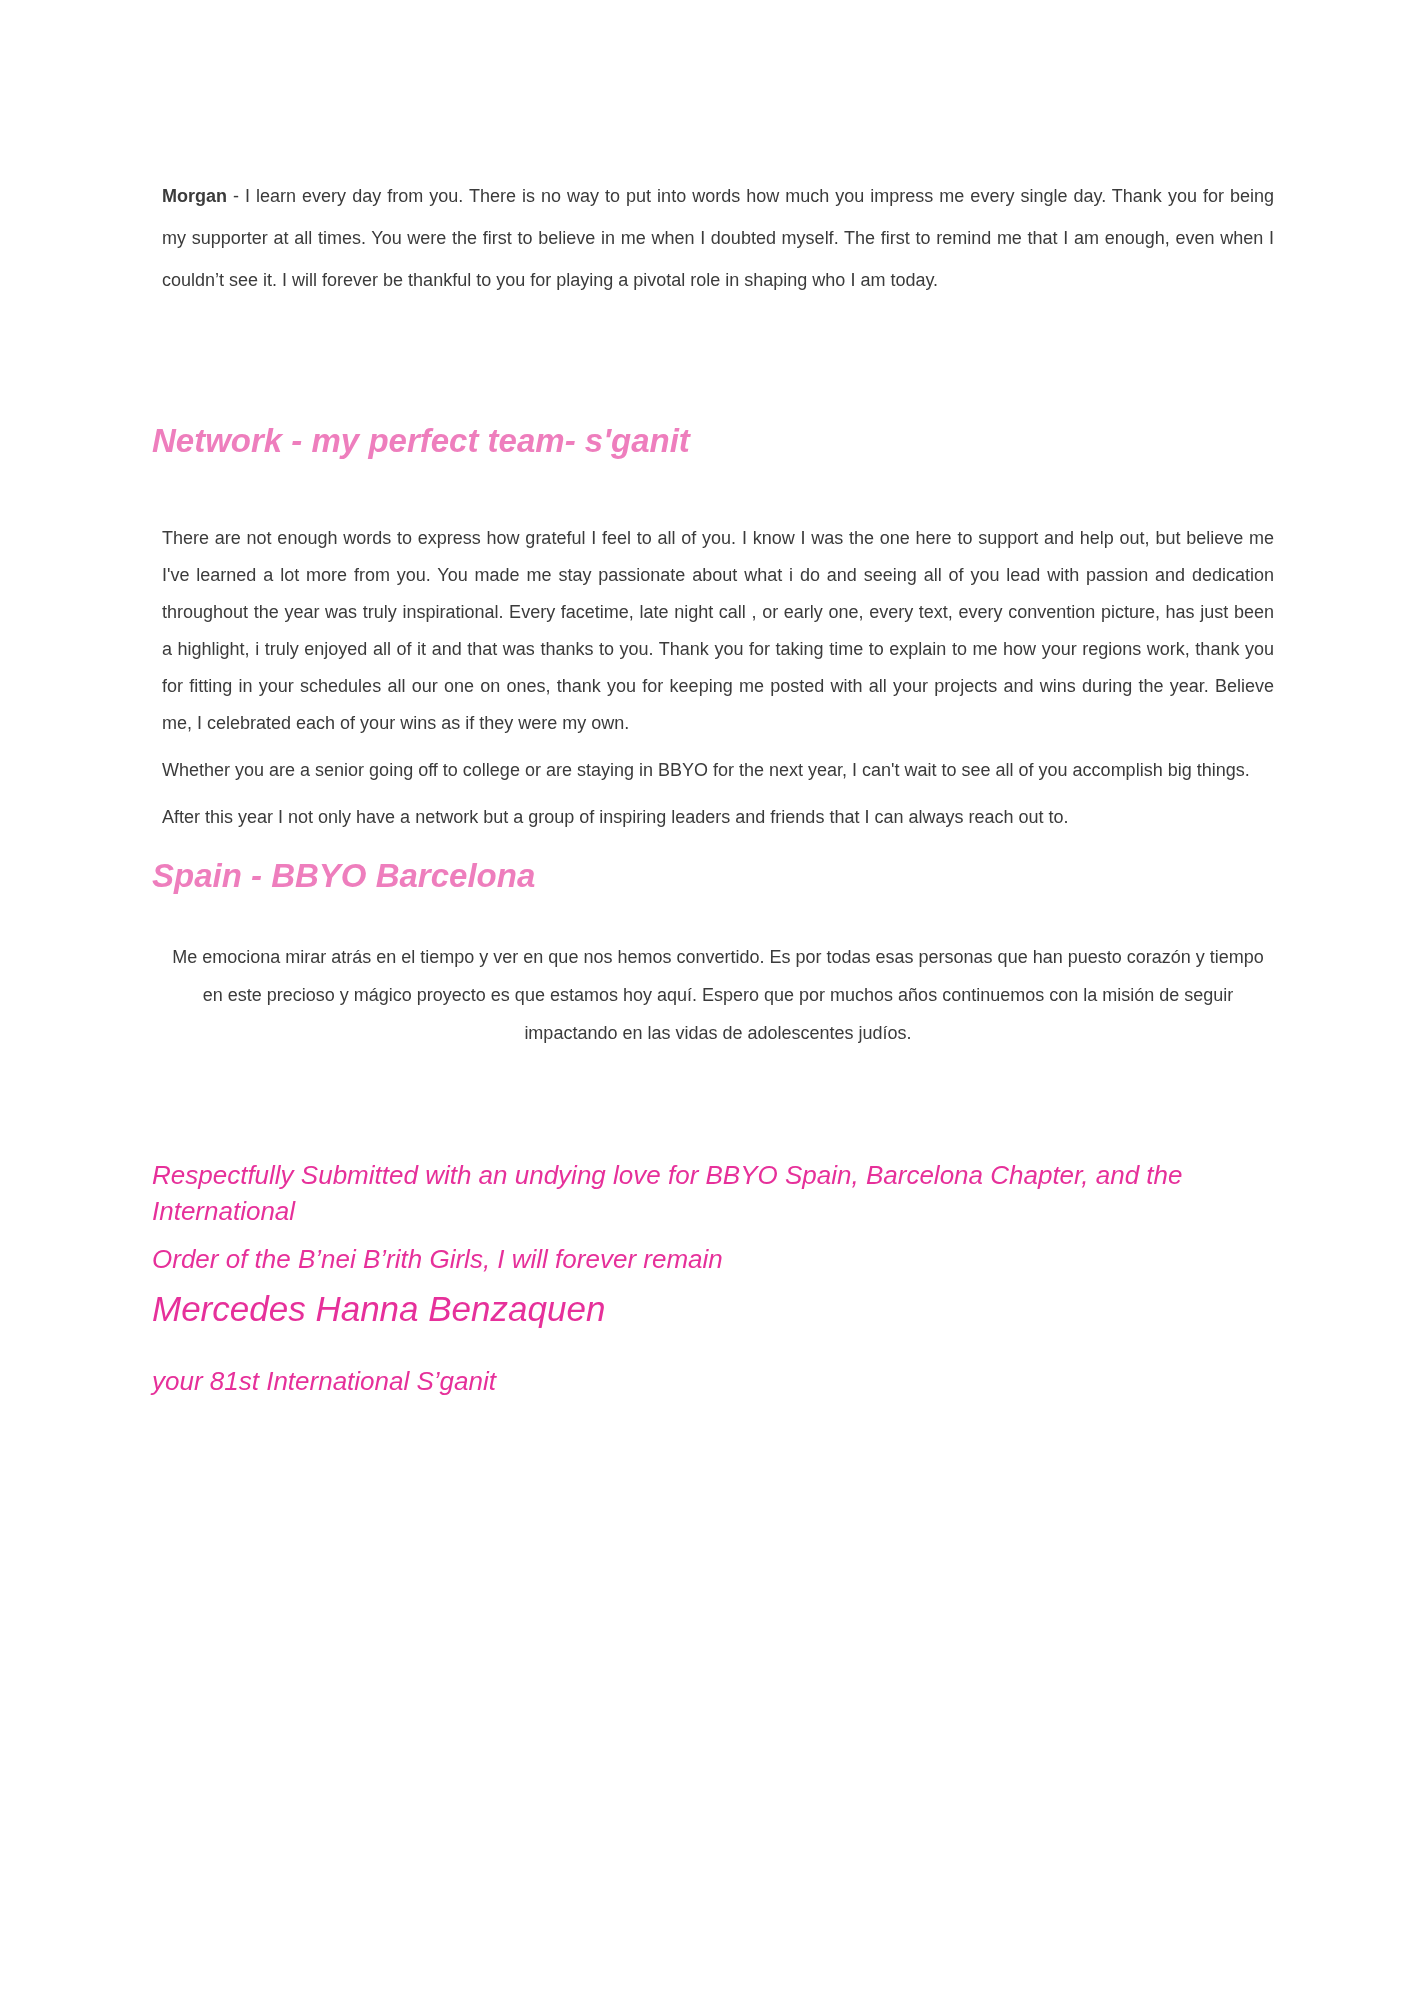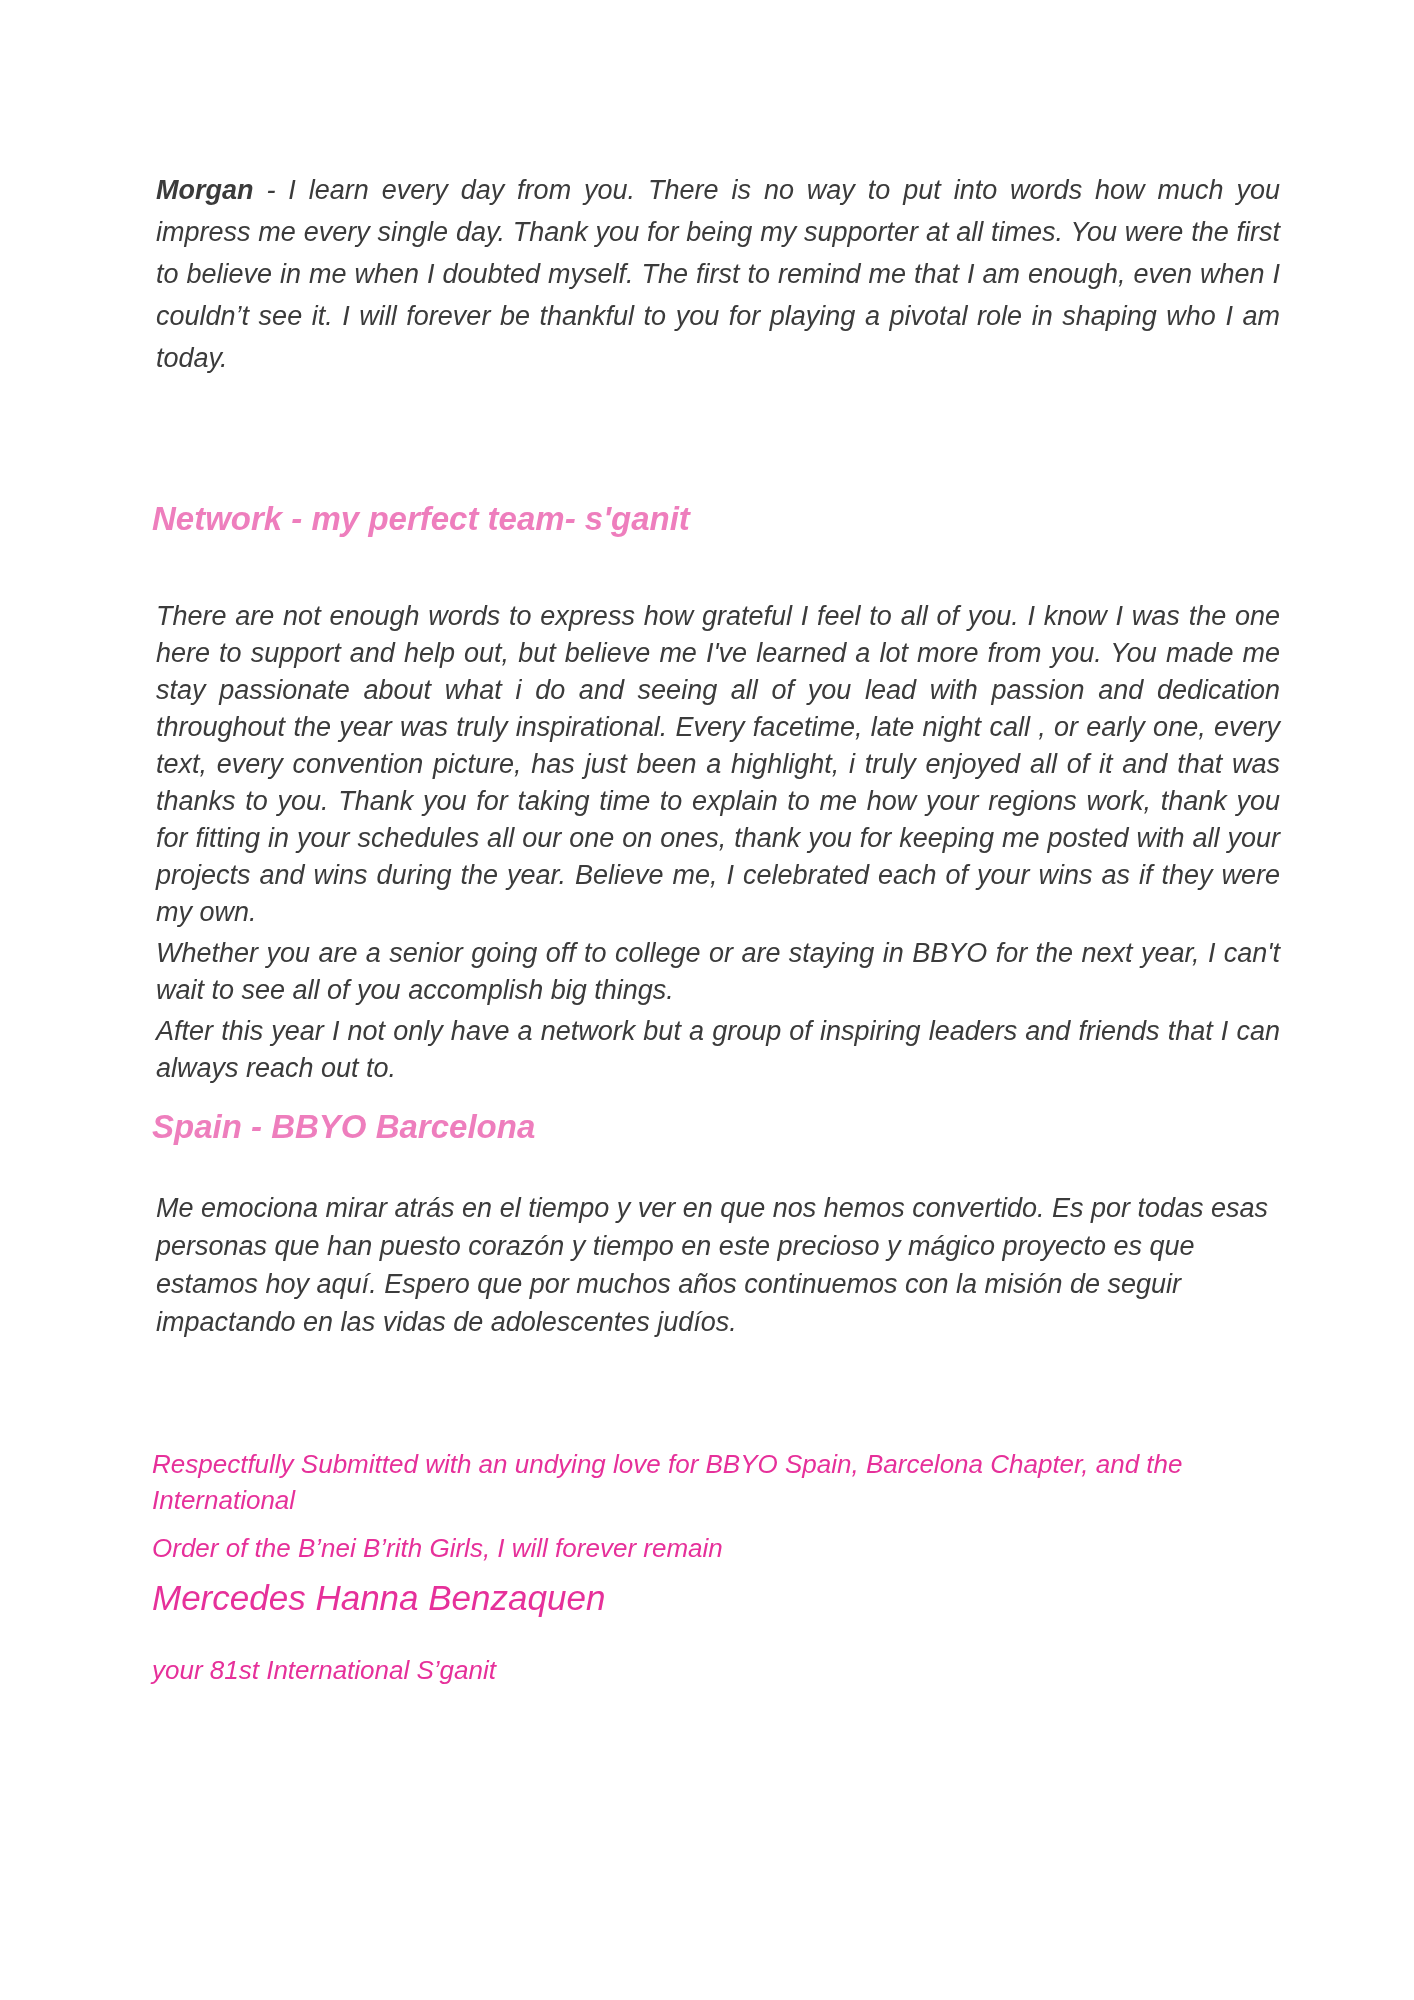--- a/index.html
+++ b/index.html
@@ -15,24 +15,23 @@
     background:var(--page-bg);
     font-family:"Liberation Sans","DejaVu Sans",sans-serif;
     color:var(--body-text);
   }
   .page{
     width:1414px;height:2000px;
     padding:165px 130px 0 152px;
     overflow:hidden;
   }
   .body-p{
-    margin:4px;
-    font-size:27px;
+    margin:10px;
+    font-size:18px;
     color:var(--body-text);
-    font-style:italic;
   }
   .p-first{
     line-height:42px;
     text-align:justify;
   }
   .tight{
     line-height:37px;
   }
   .justify{
     text-align:justify;
@@ -41,21 +40,21 @@
     margin:0;
     font-size:33px;
     font-weight:bold;
     font-style:italic;
     color:var(--heading-pink);
     line-height:36px;
   }
   .heading-network{margin-top:122px;}
   .para-network{margin-top:61px;}
   .heading-spain{margin-top:22px;}
-  .para-spain{margin-top:44px;line-height:38px;}
+  .para-spain{margin-top:44px;line-height:38px;text-align:center;}
   .closing{
     text-align:left;
     color:var(--closing-pink);
     font-style:italic;
   }
   .closing-line{
     margin:0;
     font-size:26px;
     line-height:36px;
   }

